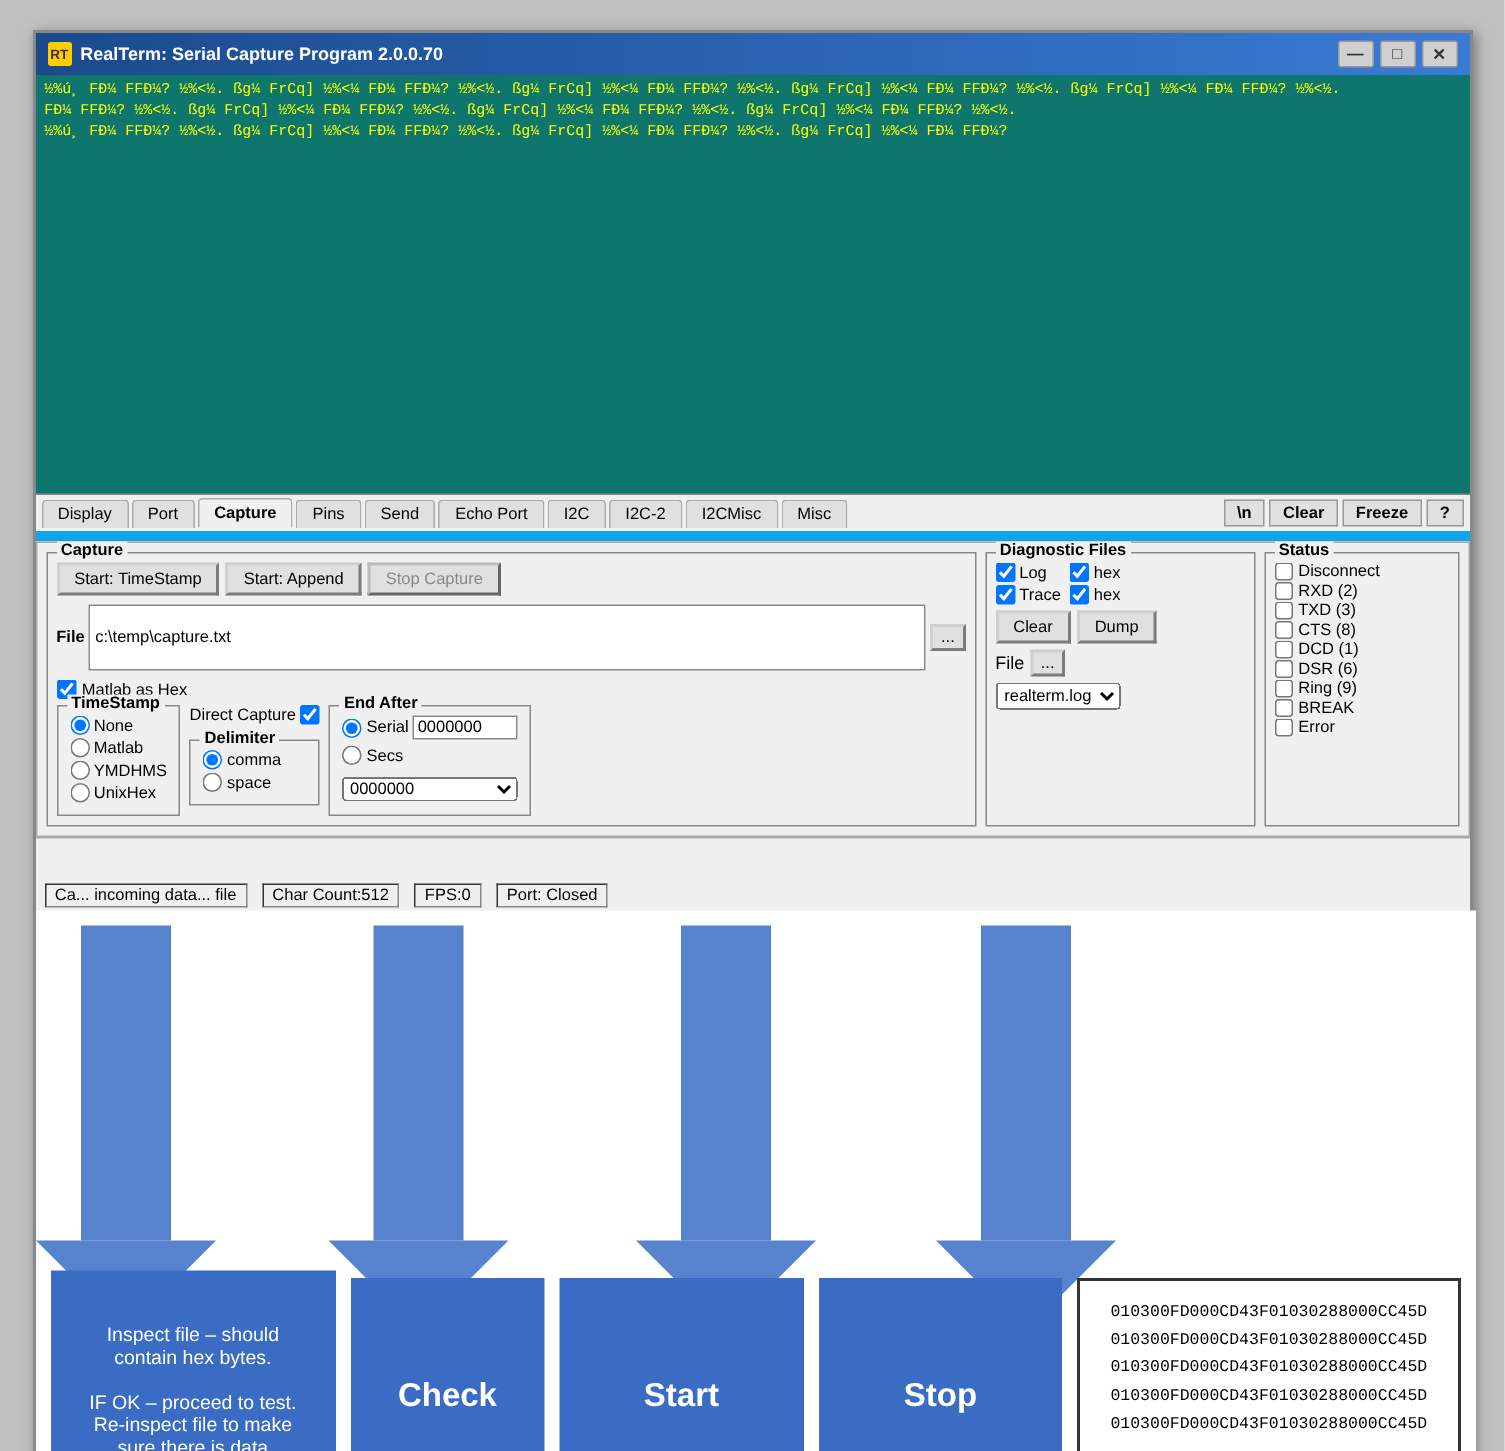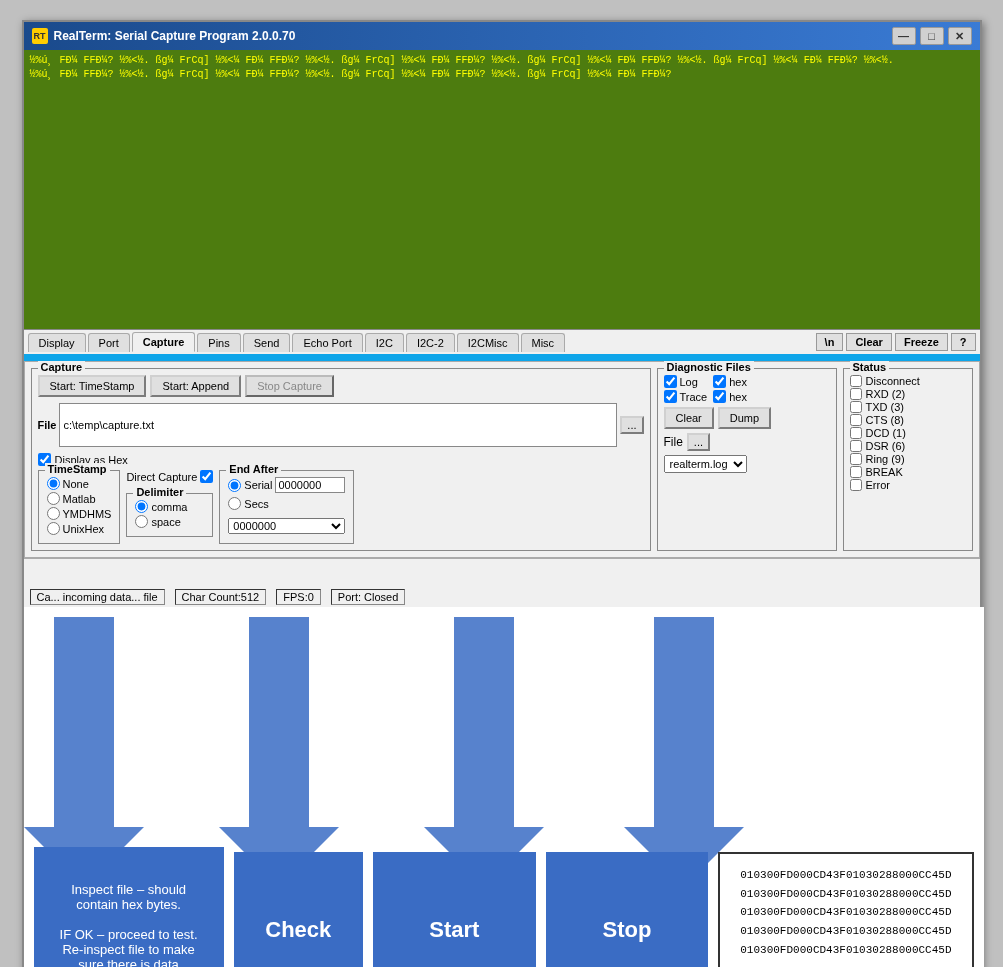--- a/index.html
+++ b/index.html
@@ -65,21 +65,21 @@
       cursor: pointer;
       display: flex;
       align-items: center;
       justify-content: center;
       font-size: 11px;
       color: #333;
       border-radius: 2px;
     }
 
     .terminal {
-      background: #4d7c0f;
+      background: #0f766e;
       color: #ffff00;
       font-family: 'Courier New', monospace;
       font-size: 10px;
       padding: 4px 6px;
       height: 280px;
       overflow-y: scroll;
       border-bottom: 1px solid #888;
       line-height: 1.4;
       word-break: break-all;
     }
@@ -358,20 +358,21 @@
     </div>
     <div class="title-bar-controls">
       <div class="title-btn">—</div>
       <div class="title-btn">□</div>
       <div class="title-btn">✕</div>
     </div>
   </div>
 
   <div class="terminal">
     <div>½%ú¸ FÐ¼ FFÐ¼? ½%&lt;½. ßg¼ FrCq] ½%&lt;¼ FÐ¼ FFÐ¼? ½%&lt;½. ßg¼ FrCq] ½%&lt;¼ FÐ¼ FFÐ¼? ½%&lt;½. ßg¼ FrCq] ½%&lt;¼ FÐ¼ FFÐ¼? ½%&lt;½. ßg¼ FrCq] ½%&lt;¼ FÐ¼ FFÐ¼? ½%&lt;½.</div>
+    <div>FÐ¼ FFÐ¼? ½%&lt;½. ßg¼ FrCq] ½%&lt;¼ FÐ¼ FFÐ¼? ½%&lt;½. ßg¼ FrCq] ½%&lt;¼ FÐ¼ FFÐ¼? ½%&lt;½. ßg¼ FrCq] ½%&lt;¼ FÐ¼ FFÐ¼? ½%&lt;½.</div>
     <div>½%ú¸ FÐ¼ FFÐ¼? ½%&lt;½. ßg¼ FrCq] ½%&lt;¼ FÐ¼ FFÐ¼? ½%&lt;½. ßg¼ FrCq] ½%&lt;¼ FÐ¼ FFÐ¼? ½%&lt;½. ßg¼ FrCq] ½%&lt;¼ FÐ¼ FFÐ¼?</div>
   </div>
 
   <div class="toolbar">
     <div class="tab">Display</div>
     <div class="tab">Port</div>
     <div class="tab active">Capture</div>
     <div class="tab">Pins</div>
     <div class="tab">Send</div>
     <div class="tab">Echo Port</div>
@@ -399,21 +400,21 @@
       </div>
 
       <div class="file-row">
         <span class="file-label">File</span>
         <input class="file-input" type="text" value="c:\temp\capture.txt" style="">
         <button class="file-browse">...</button>
       </div>
 
       <div class="checkbox-row">
         <input type="checkbox" checked="" style="">
-        <span>Display as Hex</span>
+        <span>Matlab as Hex</span>
       </div>
 
       <div class="inner-sections">
 
         <div class="timestamp-section">
           <span class="section-label">TimeStamp</span>
           <div class="radio-row">
             <input type="radio" name="ts" checked="" style="">
             <span>None</span>
           </div>

